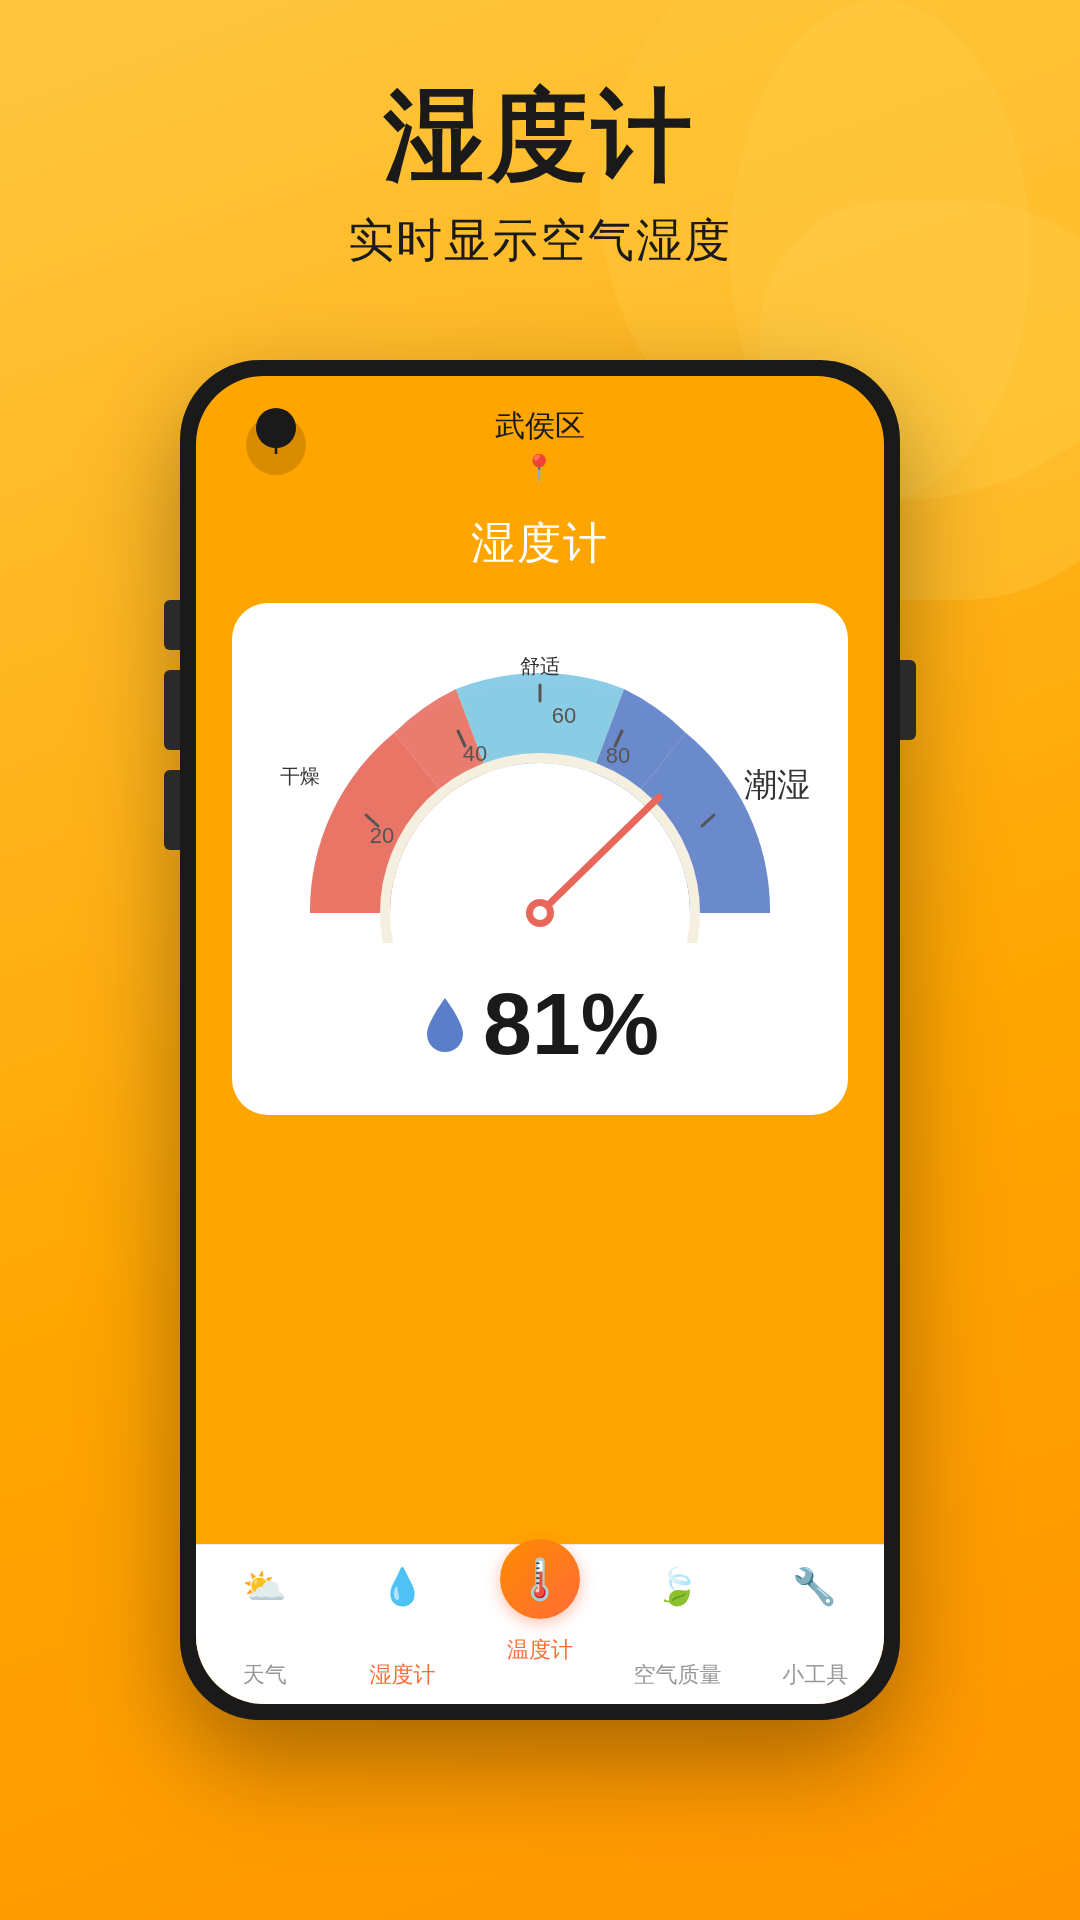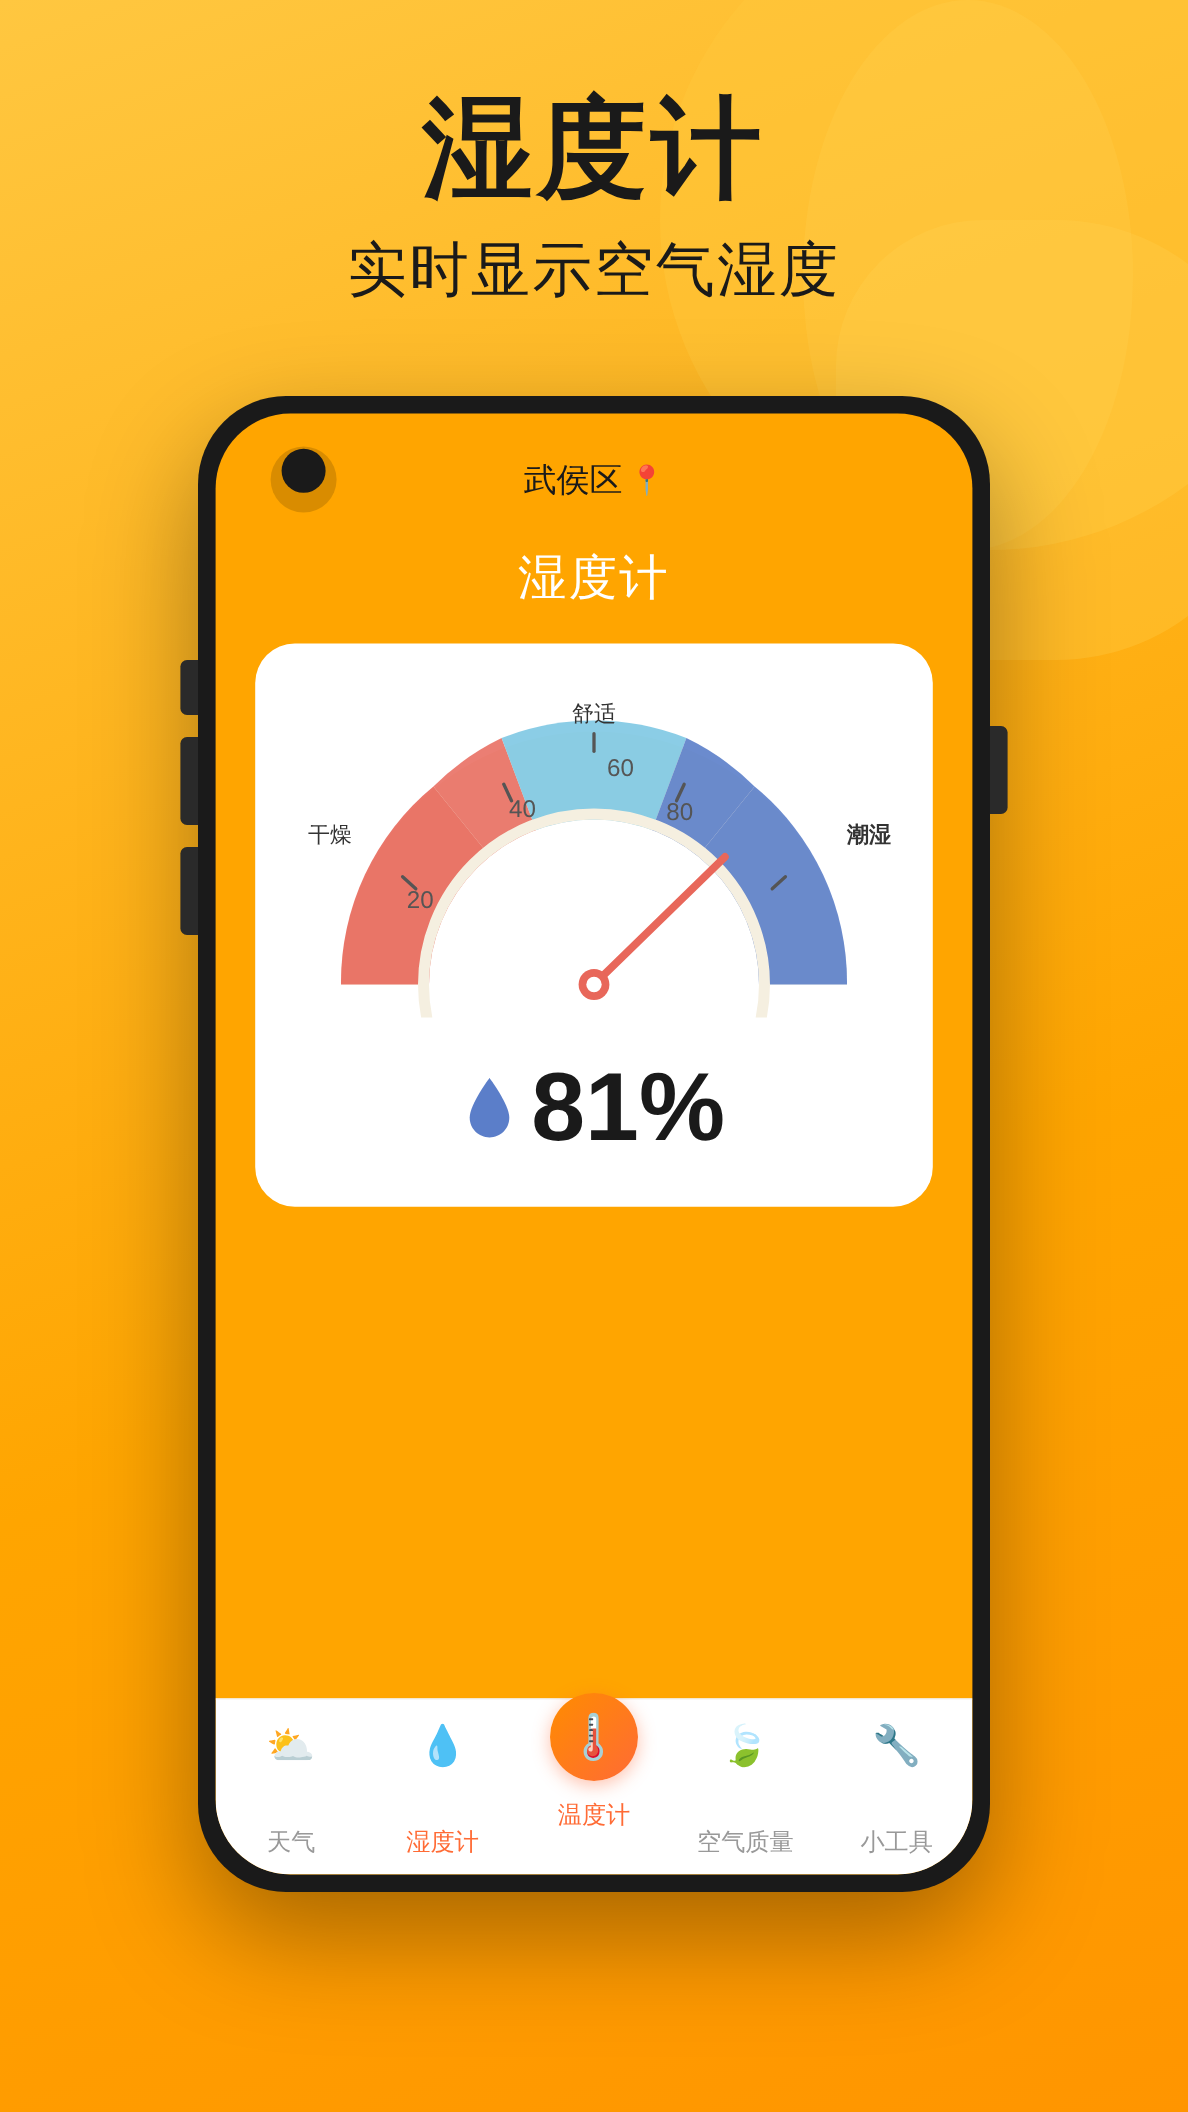--- a/index.html
+++ b/index.html
@@ -45,21 +45,21 @@
       z-index: 10;
     }
     .main-title {
       font-size: 100px;
       font-weight: 900;
       color: #1a1a1a;
       letter-spacing: 4px;
       line-height: 1.1;
     }
     .sub-title {
-      font-size: 54px;
+      font-size: 46px;
       font-weight: 500;
       color: #1a1a1a;
       margin-top: 20px;
       letter-spacing: 2px;
       text-align: center;
     }
 
     
     .phone-mockup {
       position: absolute;
@@ -150,20 +150,21 @@
       color: #1a1a1a;
       font-weight: 300;
     }
     .phone-location {
       font-size: 30px;
       color: #1a1a1a;
       font-weight: 500;
       display: flex;
       align-items: center;
       gap: 6px;
+      flex-direction: column;
     }
     .location-icon {
       font-size: 26px;
     }
     .phone-spacer { width: 60px; }
 
     
     .phone-app-title {
       text-align: center;
       font-size: 44px;
@@ -211,23 +212,23 @@
       left: 50%;
       transform: translateX(-50%);
       font-size: 20px;
       color: #333;
       font-weight: 500;
     }
     .gauge-label-humid {
       position: absolute;
       right: 10px;
       top: 120px;
-      font-size: 20px;
+      font-size: 33px;
       color: #333;
-      font-weight: 700;
+      font-weight: 400;
     }
 
     
     .humidity-value {
       display: flex;
       align-items: center;
       gap: 14px;
       margin-top: 10px;
     }
     .drop-icon-svg {

